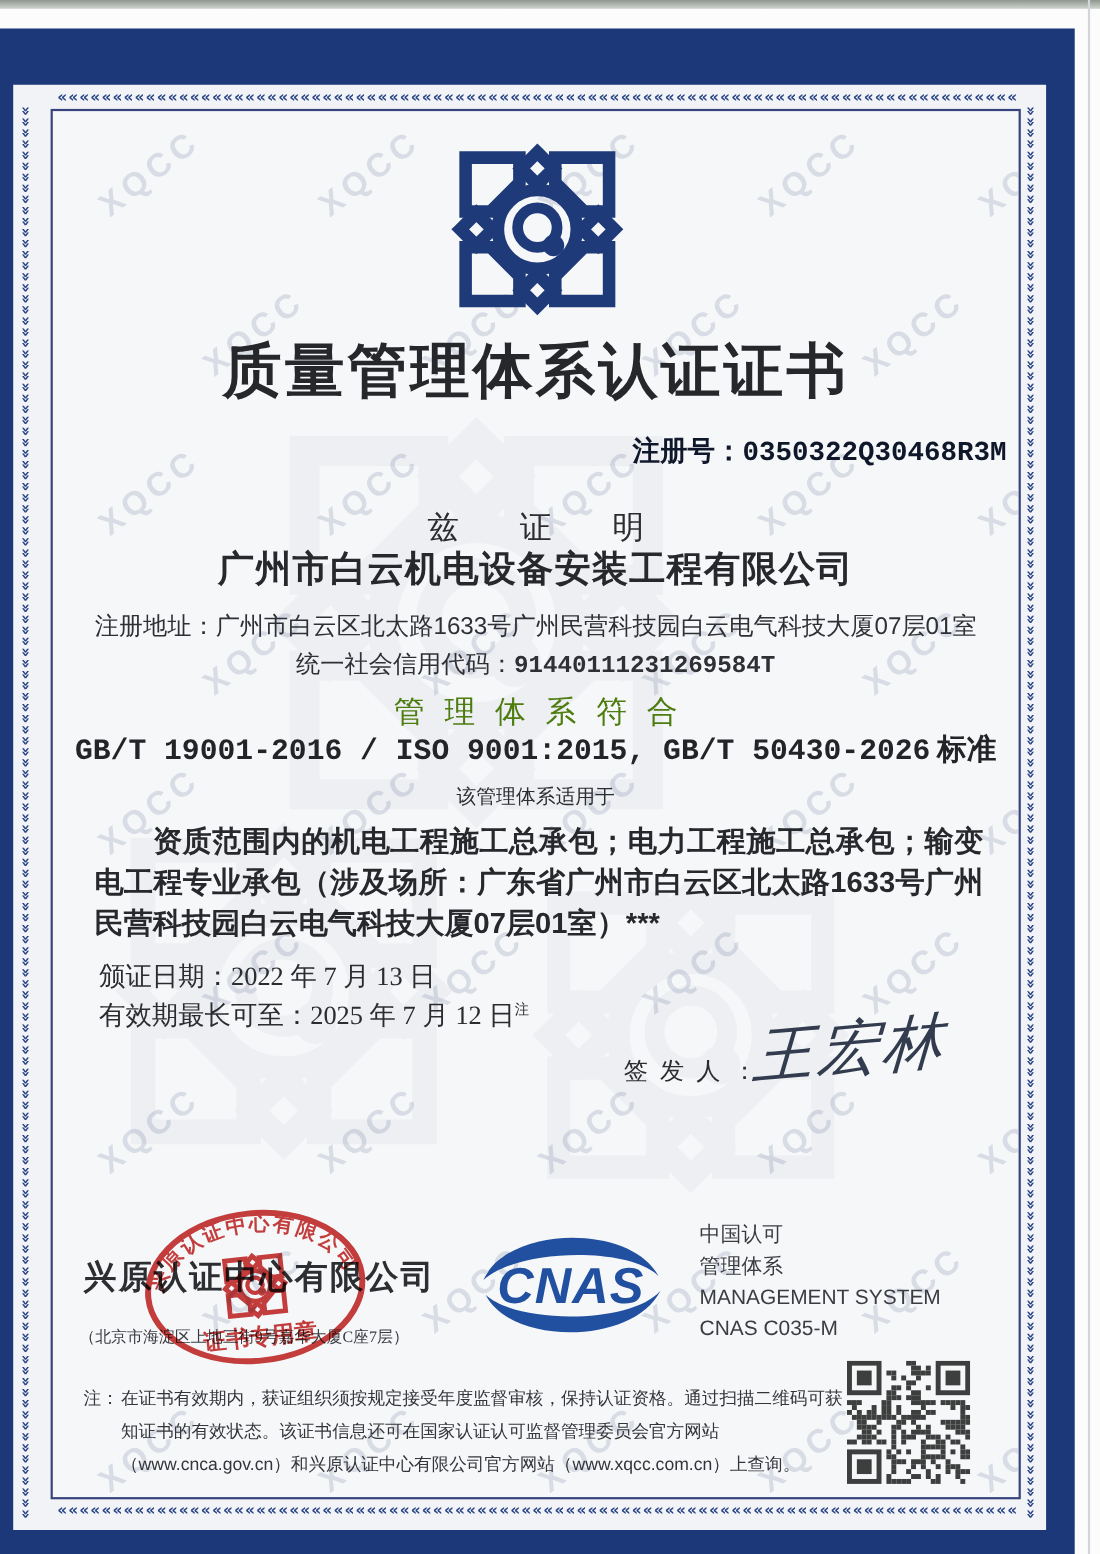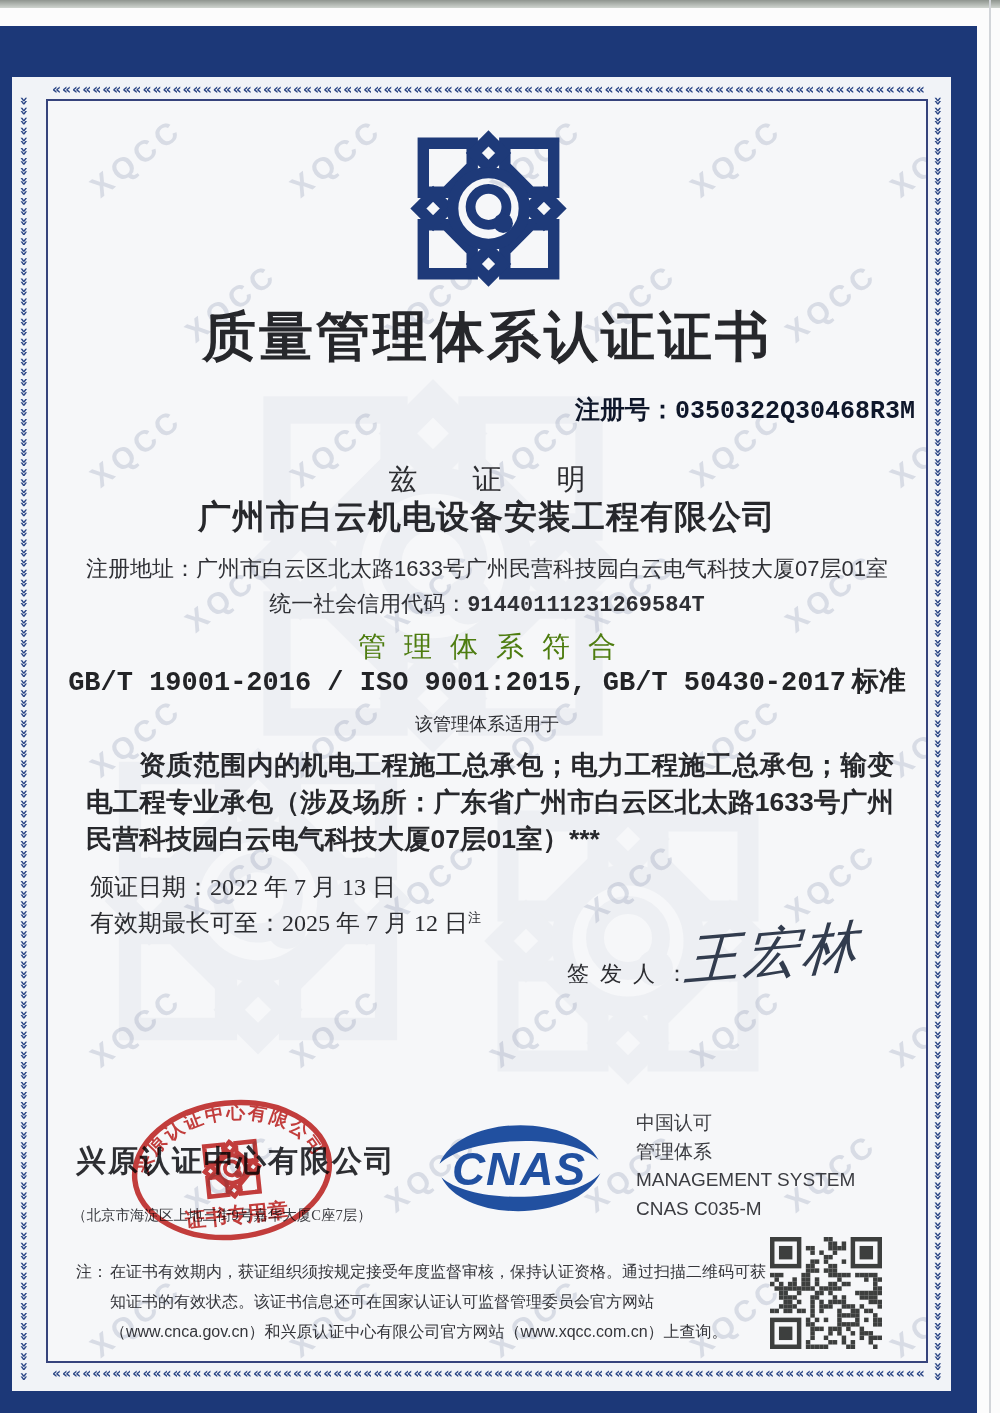--- a/index.html
+++ b/index.html
@@ -166,21 +166,21 @@
     <div class="ctr certify serif">兹证明</div>
     <div class="ctr addr">注册地址：广州市白云区北太路1633号广州民营科技园白云电气科技大厦07层01室</div>
 
     <div class="ctr credit">
       <span>统一社会信用代码：</span><span class="mono">91440111231269584T</span>
     </div>
 
     <div class="ctr conform serif">管理体系符合</div>
 
     <div class="ctr standards">
-      <span class="mono">GB/T 19001-2016 / ISO 9001:2015, GB/T 50430-2017</span><span class="suffix">标准</span>
+      <span class="mono">GB/T 19001-2016 / ISO 9001:2015, GB/T 50430-2026</span><span class="suffix">标准</span>
     </div>
 
     <div class="ctr scope-heading serif">该管理体系适用于</div>
     <div class="scope">资质范围内的机电工程施工总承包；电力工程施工总承包；输变电工程专业承包（涉及场所：广东省广州市白云区北太路1633号广州民营科技园白云电气科技大厦07层01室）***</div>
 
     <div class="issue-date serif">颁证日期：2022 年 7 月 13 日</div>
     <div class="valid-until serif">
       <span>有效期最长可至：2025 年 7 月 12 日</span><span class="sup">注</span>
     </div>
 

